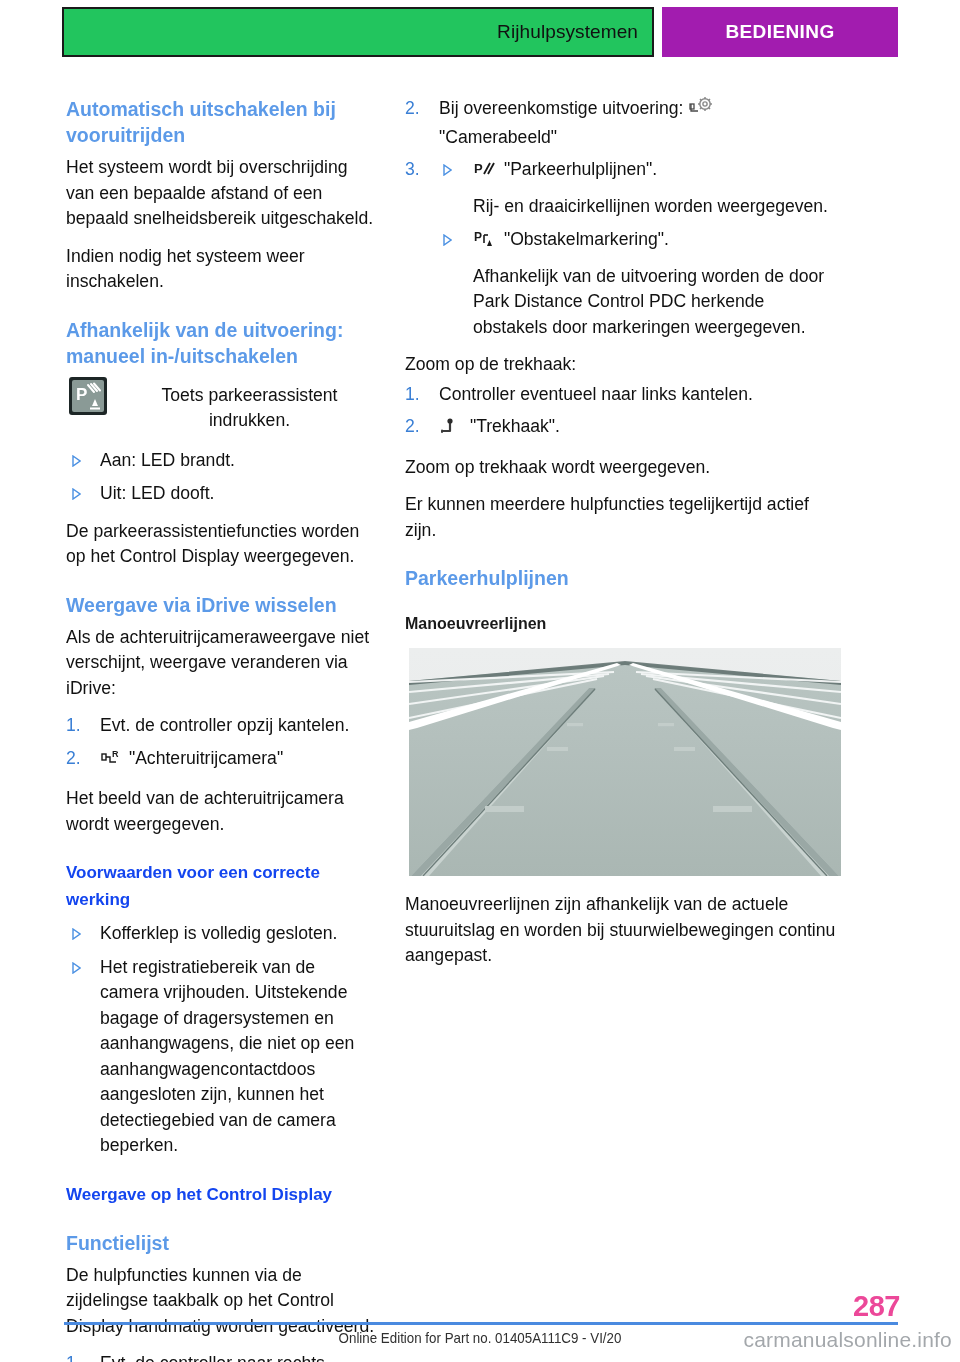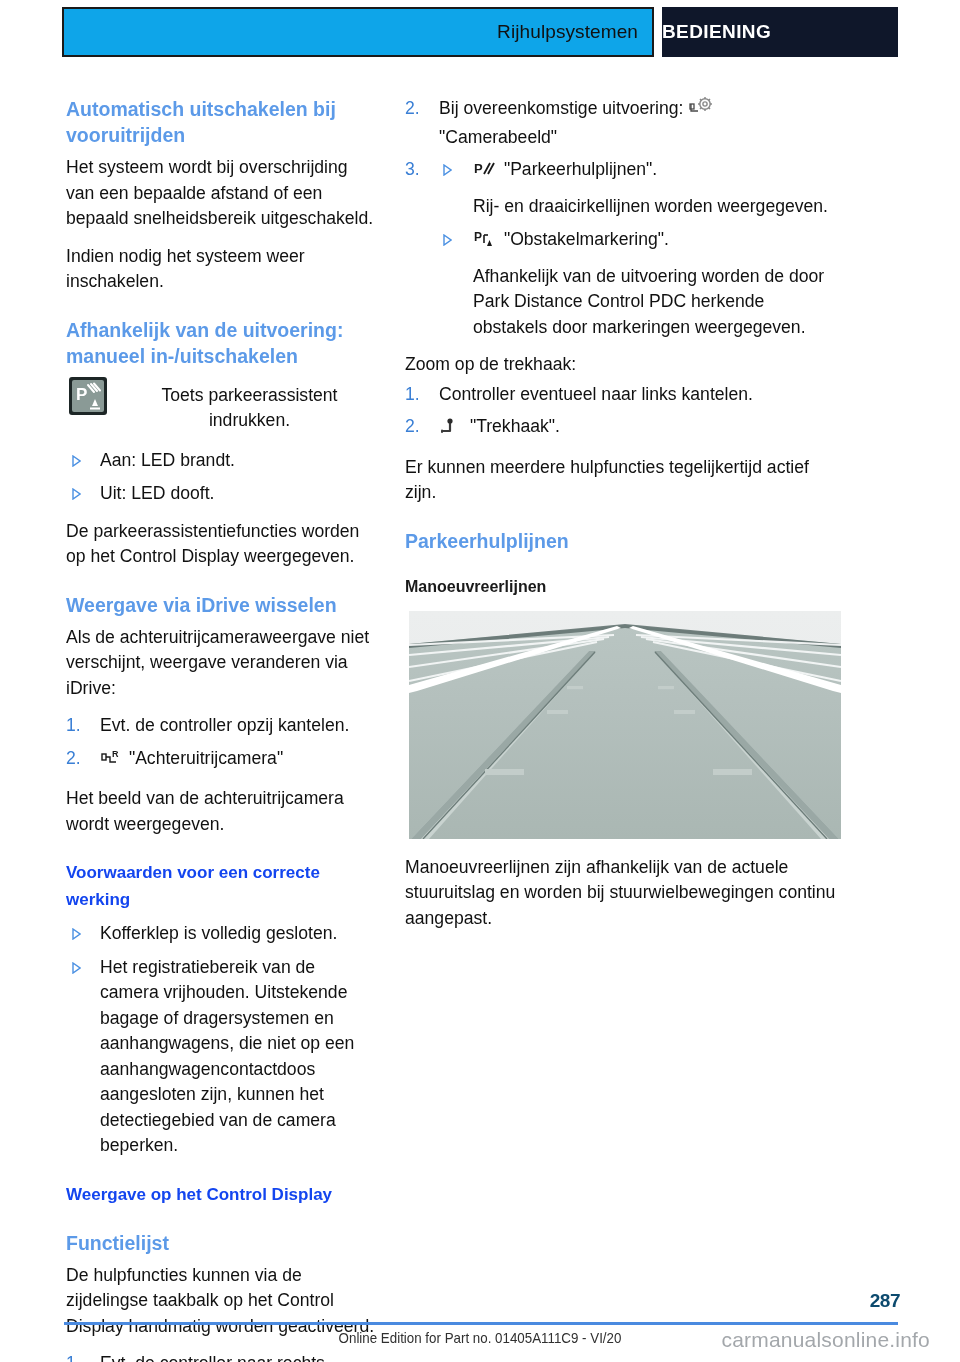--- a/index.html
+++ b/index.html
@@ -24,37 +24,38 @@
     position: absolute;
     left: 62px;
     top: 7px;
     width: 836px;
     height: 50px;
     display: flex;
   }
   .header-left {
     flex: 0 0 592px;
     border: 2px solid #1a1a1a;
-    background: #0ea5e9;
+    background: #22c55e;
     display: flex;
     align-items: center;
     justify-content: flex-end;
     padding-right: 14px;
   }
   .header-left-text {
     font-size: 19px;
     color: #111111;
     letter-spacing: 0.1px;
   }
   .header-right {
     flex: 1 1 auto;
     margin-left: 8px;
-    background: #0f172a;
+    background: #a21caf;
     display: flex;
     align-items: center;
+    justify-content: center;
   }
   .header-right-text {
     font-size: 19px;
     font-weight: bold;
     color: #ffffff;
     letter-spacing: 0.4px;
   }
 
   
   .columns {
@@ -191,38 +192,38 @@
     left: 64px;
     top: 24px;
     width: 834px;
     height: 3px;
     background: #4a8ae0;
   }
   .page-no {
     position: absolute;
     right: 60px;
     top: -8px;
-    font-size: 19px;
+    font-size: 29px;
     font-weight: bold;
-    color: #0c4a6e;
+    color: #ec4899;
     letter-spacing: -0.5px;
   }
   .footer-note {
     position: absolute;
     left: 0;
     top: 32px;
     width: 960px;
     text-align: center;
     font-size: 14.5px;
     color: #303030;
     transform: scaleX(0.92);
   }
   .watermark {
     position: absolute;
-    right: 30px;
+    right: 8px;
     top: 30px;
     font-size: 21px;
     color: #8a8f94;
     opacity: 0.78;
     letter-spacing: 0.2px;
   }
 </style>
 </head>
 <body>
 
@@ -423,20 +424,21 @@
             <svg width="22" height="18" viewBox="0 0 22 18">
               <path d="M3 14 L10 14 L10 6" fill="none" stroke="#3a3a3a" stroke-width="2.2" stroke-linecap="round" stroke-linejoin="round"></path>
               <circle cx="10" cy="4" r="2.6" fill="#2a2a2a"></circle>
               <path d="M2 13.5 L2 15" stroke="#3a3a3a" stroke-width="2" stroke-linecap="round"></path>
             </svg>
           </span>
           <span>"Trekhaak".</span>
         </li>
       </ol>
 
+      <p class="para">Zoom op trekhaak wordt weergegeven.</p>
 
       <p class="para">Er kunnen meerdere hulpfuncties tegelijkertijd actief zijn.</p>
 
       <div class="h3">Parkeerhulplijnen</div>
 
       <div class="h4">Manoeuvreerlijnen</div>
 
       <div class="figure">
         <svg width="432" height="228" viewBox="0 0 432 228">
           <defs>

